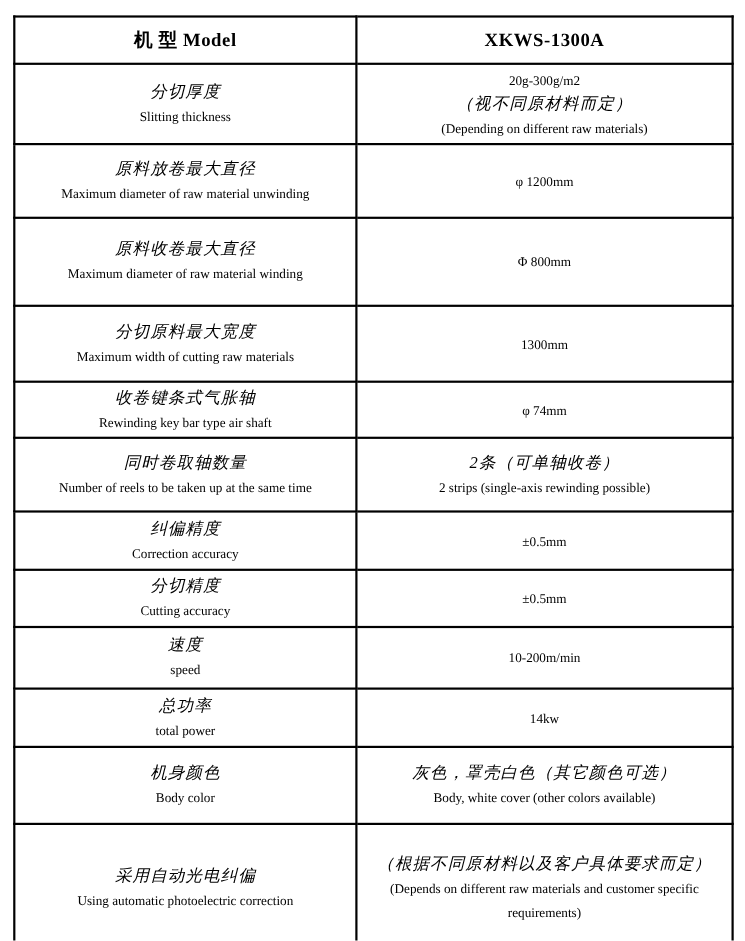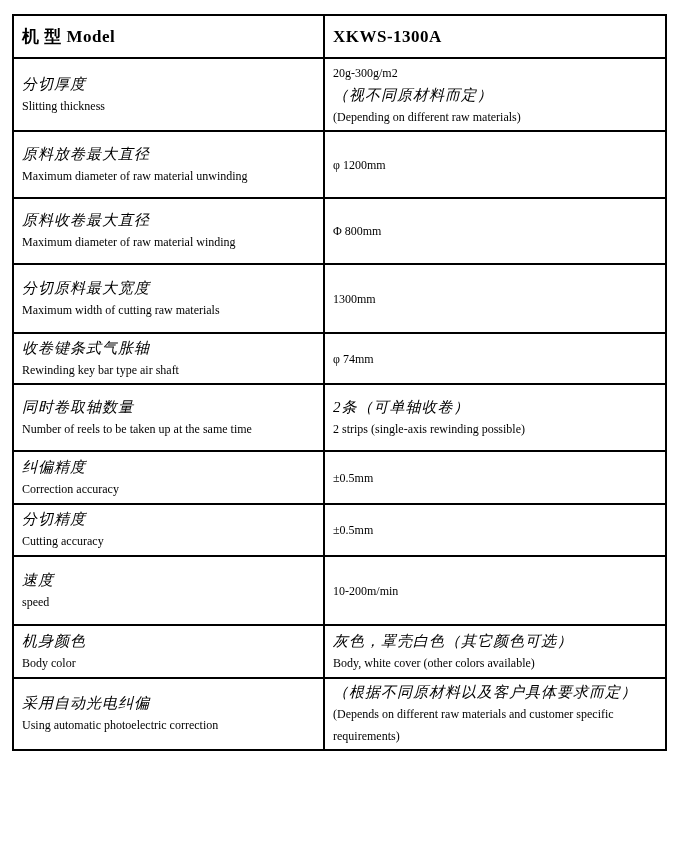--- a/index.html
+++ b/index.html
@@ -22,36 +22,36 @@
     border-collapse: collapse;
     width: 653px;
     table-layout: fixed;
     background: #ffffff;
   }
   table.spec-table col.label-col { width: 311px; }
   table.spec-table col.value-col { width: 342px; }
   table.spec-table th,
   table.spec-table td {
     border: 2px solid #000000;
-    text-align: left;
+    text-align: center;
     vertical-align: middle;
     padding: 2px 8px;
     box-sizing: border-box;
     overflow: hidden;
   }
   table.spec-table thead tr { height: 43px; }
   table.spec-table tbody tr:nth-child(1)  { height: 73px; }
   table.spec-table tbody tr:nth-child(2)  { height: 67px; }
-  table.spec-table tbody tr:nth-child(3)  { height: 66px; }
+  table.spec-table tbody tr:nth-child(3)  { height: 80px; }
   table.spec-table tbody tr:nth-child(4)  { height: 69px; padding-left: 17px; }
   table.spec-table tbody tr:nth-child(5)  { height: 51px; padding-left: 28px; }
   table.spec-table tbody tr:nth-child(6)  { height: 67px; }
   table.spec-table tbody tr:nth-child(7)  { height: 53px; }
   table.spec-table tbody tr:nth-child(8)  { height: 52px; }
-  table.spec-table tbody tr:nth-child(9)  { height: 69px; }
+  table.spec-table tbody tr:nth-child(9)  { height: 56px; }
   table.spec-table tbody tr:nth-child(10) { height: 53px; }
   table.spec-table tbody tr:nth-child(11) { height: 70px; border-radius: 30px; }
   table.spec-table tbody tr:nth-child(12) { height: 117px; }
   th.header-cell {
     font-size: 17px;
     font-weight: bold;
     letter-spacing: 0.5px;
   }
   .line {
     display: block;
@@ -162,20 +162,29 @@
     <td class="label-cell">
             <span class="line zh">速度</span>
             <span class="line en">speed</span>
           </td>
     <td class="value-cell">
             <span class="line en">10-200m/min</span>
           </td>
   </tr>
         <tr>
     <td class="label-cell">
+            <span class="line zh">总功率</span>
+            <span class="line en">total power</span>
+          </td>
+    <td class="value-cell">
+            <span class="line en">14kw</span>
+          </td>
+  </tr>
+        <tr>
+    <td class="label-cell">
             <span class="line zh">机身颜色</span>
             <span class="line en">Body color</span>
           </td>
     <td class="value-cell">
             <span class="line zh">灰色，罩壳白色（其它颜色可选）</span>
             <span class="line en">Body, white cover (other colors available)</span>
           </td>
   </tr>
         <tr>
     <td class="label-cell">

